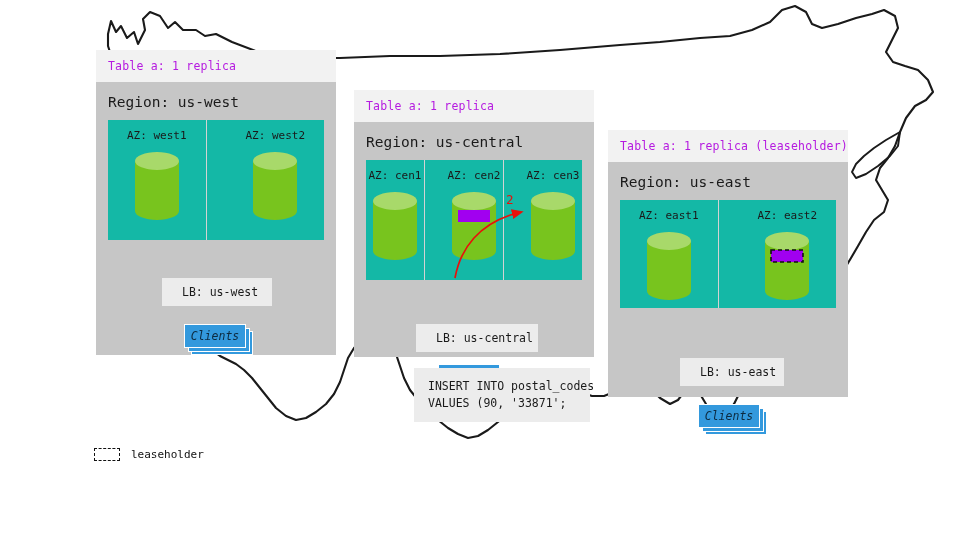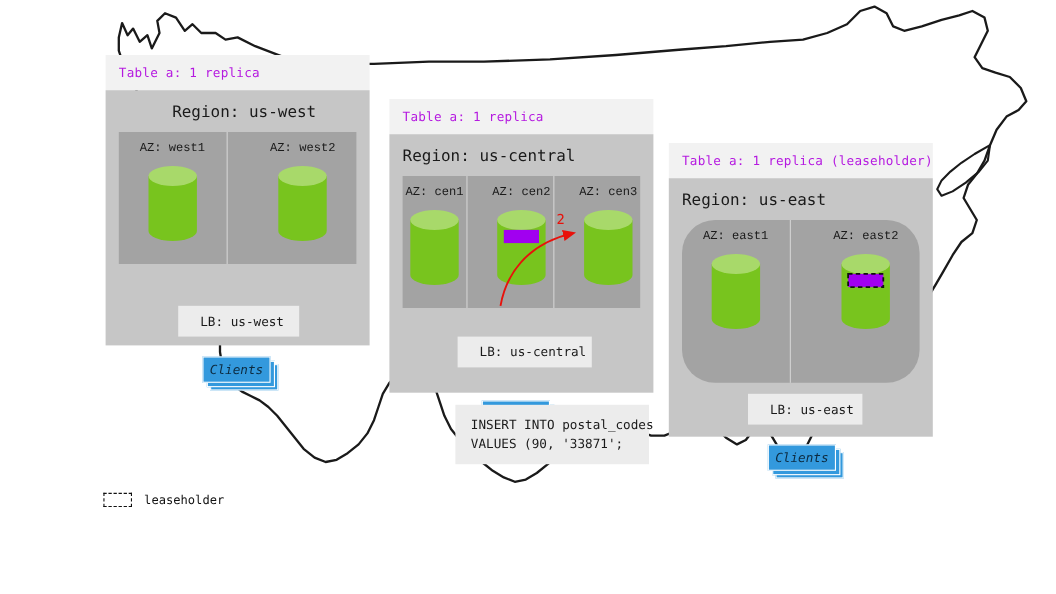--- a/index.html
+++ b/index.html
@@ -30,25 +30,24 @@
     box-sizing:border-box;
     position:relative;
   }
   .region-label{
     color:#1a1a1a;
     font-size:14.5px;
     padding:12px 0 10px 12px;
     white-space:nowrap;
   }
   .az-strip{
-    background:#a3a3a3;
+    background:#14b8a6;
     margin:0 12px 0 12px;
     display:flex;
     box-sizing:border-box;
-    font-family:Liberation Mono, monospace;
   }
   .az-cell{
     flex:1 1 0;
     position:relative;
     box-sizing:border-box;
     padding:9px 0 12px 0;
     display:flex;
     flex-direction:column;
     align-items:center;
   }
@@ -161,21 +160,21 @@
          L210,272 L212,260 L210,248 L204,238 L196,232 L188,226
          L182,218 L178,208 L176,196 L176,184 L174,172 L170,160
          L164,150 L156,142 L148,136 L140,128 L134,118 L130,106
          L128,94 L124,82 L118,70 L112,58 L108,46 L108,34 Z"></path>
     <path fill="none" stroke="#1a1a1a" stroke-width="1.9" stroke-linejoin="round" stroke-linecap="round" d="M900,132 L886,140 L874,148 L864,156 L856,164 L852,172 L856,178
          L866,174 L878,166 L890,156 L898,146 Z"></path>
   </svg>
 
   <div class="region-panel" style="left:96px;top:50px;width:240px;">
     <div class="panel-title">Table a: 1 replica</div>
-    <div class="panel-body" style="height:232px;text-align:center;">
+    <div class="panel-body" style="height:273px;">
       <div class="region-label">Region: us-west</div>
       <div class="az-strip" style="height:120px;">
         <div class="az-cell">
           <div class="az-label">AZ: west1</div>
           <div class="cyl-wrap">
             <svg class="cyl" width="48" height="72" viewBox="0 0 48 72" xmlns="http://www.w3.org/2000/svg">
               <path d="M2,11 L2,61 A22,9 0 0 0 46,61 L46,11 Z" fill="#78c41e"></path>
               <ellipse cx="24" cy="11" rx="22" ry="9" fill="#a8d96a"></ellipse>
             </svg>
           </div>
@@ -229,40 +228,40 @@
           <div class="az-label">AZ: cen3</div>
           <div class="cyl-wrap">
             <svg class="cyl" width="48" height="72" viewBox="0 0 48 72" xmlns="http://www.w3.org/2000/svg">
               <path d="M2,11 L2,61 A22,9 0 0 0 46,61 L46,11 Z" fill="#78c41e"></path>
               <ellipse cx="24" cy="11" rx="22" ry="9" fill="#a8d96a"></ellipse>
             </svg>
           </div>
         </div>
       </div>
     </div>
-    <div class="lb-box" style="left:62px;top:216px;width:122px;">LB: us-central</div>
+    <div class="lb-box" style="left:62px;top:234px;width:122px;">LB: us-central</div>
     <div class="clients" style="left:84px;top:274px;">
       <div class="sheet s3"></div>
       <div class="sheet s2"></div>
       <div class="sheet s1">
         <span class="lbl">Clients</span>
       </div>
     </div>
   </div>
 
   <div class="sql-box" style="left:414px;top:368px;width:176px;">
     <div class="sql-line">INSERT INTO postal_codes</div>
     <div class="sql-line">VALUES (90, '33871';</div>
   </div>
 
   <div class="region-panel" style="left:608px;top:130px;width:240px;">
     <div class="panel-title">Table a: 1 replica (leaseholder)</div>
     <div class="panel-body" style="height:235px;">
       <div class="region-label">Region: us-east</div>
-      <div class="az-strip" style="height:148px;border-radius:30px;">
+      <div class="az-strip" style="height:108px;">
         <div class="az-cell">
           <div class="az-label">AZ: east1</div>
           <div class="cyl-wrap">
             <svg class="cyl" width="48" height="72" viewBox="0 0 48 72" xmlns="http://www.w3.org/2000/svg">
               <path d="M2,11 L2,61 A22,9 0 0 0 46,61 L46,11 Z" fill="#78c41e"></path>
               <ellipse cx="24" cy="11" rx="22" ry="9" fill="#a8d96a"></ellipse>
             </svg>
           </div>
         </div>
         <div class="az-cell">

